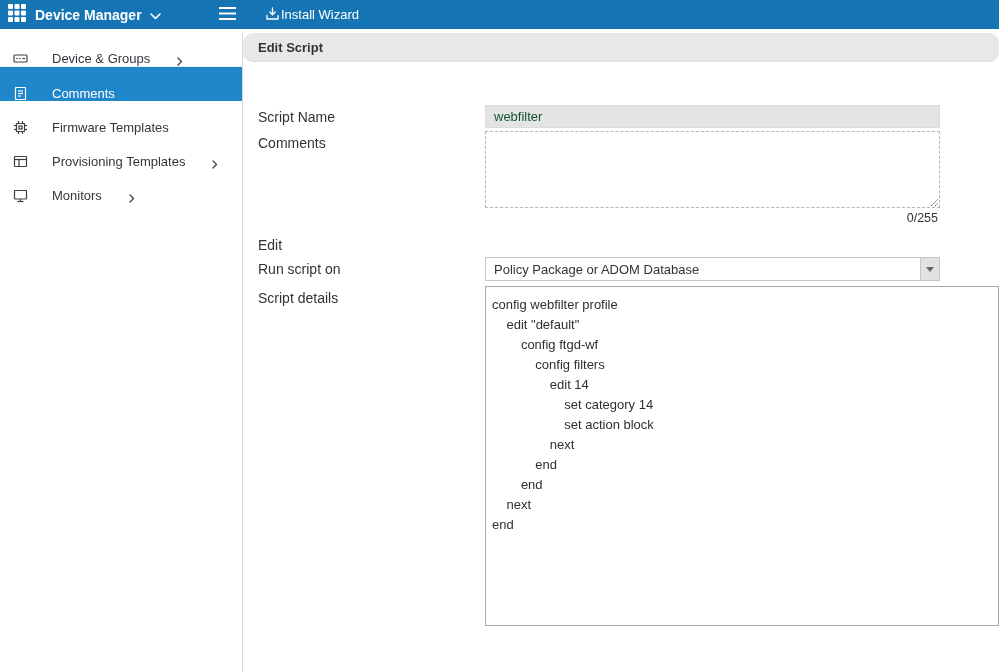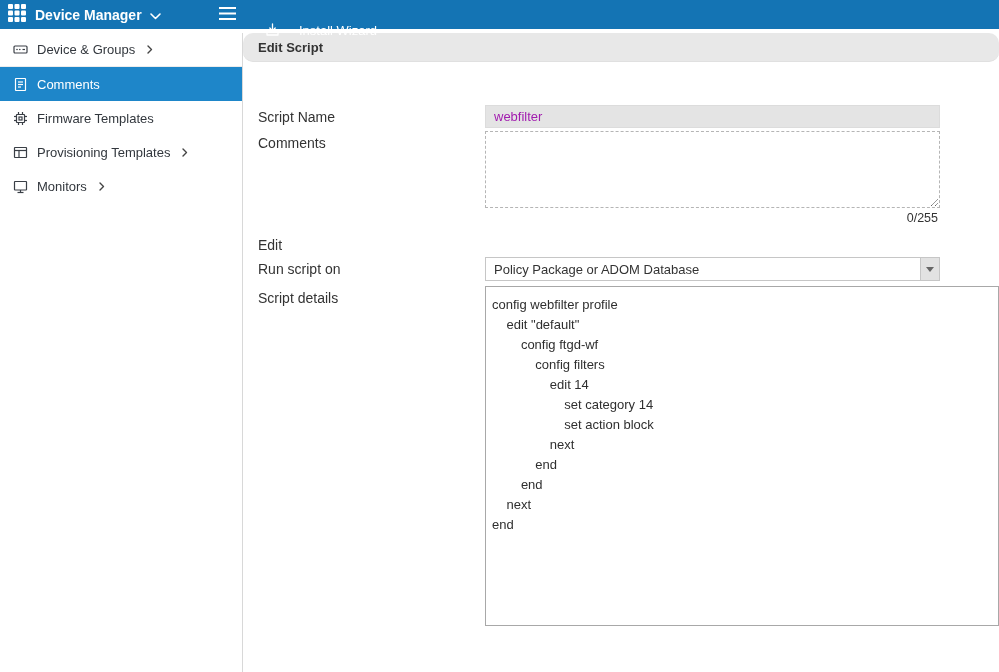--- a/index.html
+++ b/index.html
@@ -9,47 +9,47 @@
   *{box-sizing:border-box;}
   html,body{margin:0;padding:0;}
   body{background:#fff;font-family:"Liberation Sans","DejaVu Sans",sans-serif;color:#333;}
   .app{width:999px;height:672px;overflow:hidden;background:#fff;position:relative;}
 
   
   .topbar{height:29px;background:var(--topbar);color:#fff;display:flex;align-items:center;position:relative;}
   .logo{margin-left:8px;display:flex;align-items:center;cursor:pointer;}
   .product{margin-left:9px;display:flex;align-items:center;gap:8px;font-size:14px;font-weight:700;cursor:pointer;white-space:nowrap;}
   .hamburger{position:absolute;left:215px;top:0;height:29px;display:flex;align-items:center;cursor:pointer;padding:0 4px;}
-  .install{position:absolute;left:266px;top:16px;height:29px;display:flex;align-items:center;gap:20px;font-size:13px;cursor:pointer;white-space:nowrap;}
+  .install{position:absolute;left:266px;top:0;height:29px;display:flex;align-items:center;gap:2px;font-size:13px;cursor:pointer;white-space:nowrap;}
 
   .white-gap{height:4px;background:#fff;}
 
   
   .columns{display:flex;height:639px;}
   .sidebar{width:243px;background:#fff;border-right:1px solid #d8d8d8;flex-shrink:0;}
-  .side-item{height:34px;display:flex;align-items:center;padding:0 10px 0 12px;gap:9px;font-size:13px;color:#32373d;cursor:pointer;white-space:nowrap;}
+  .side-item{height:34px;display:flex;align-items:flex-end;padding:0 10px 0 12px;gap:24px;font-size:13px;color:#32373d;cursor:pointer;white-space:nowrap;}
   .side-item .icn{width:16px;display:flex;justify-content:center;align-items:center;color:#3a3f46;flex-shrink:0;}
   .side-item.first{border-bottom:1px solid #ececec;}
   .side-item.active{background:var(--active_item);color:#fff;}
   .side-item.active .icn{color:#fff;}
   .chev{display:inline-flex;margin-left:3px;align-items:center;}
 
   .content{flex:1;background:#fff;min-width:0;}
   .content-header{height:29px;line-height:29px;background:#e8e8e8;border-bottom:1px solid #e0e0e0;font-weight:700;font-size:13px;color:#333;padding-left:15px;border-radius:10px;}
 
   
   .form{padding:43px 0 0 15px;}
   .frow{display:flex;align-items:flex-start;}
   .flabel{width:227px;padding-top:4px;font-size:14px;color:#333;flex-shrink:0;}
   .row-name{margin-bottom:3px;}
   .row-comments{margin-bottom:8px;}
   .row-type{margin-bottom:4px;}
   .row-run{margin-bottom:5px;}
 
-  .txt-input{width:455px;height:23px;background:#e4e4e4;border:1px solid #dcdcdc;color:#a21caf;padding:0 8px;font-size:13px;font-family:inherit;}
+  .txt-input{width:455px;height:23px;background:#e4e4e4;border:1px solid #dcdcdc;color:#14532d;padding:0 8px;font-size:13px;font-family:inherit;}
 
   .field-col{display:flex;flex-direction:column;}
   .ta-wrap{position:relative;width:455px;}
   .comments-ta{width:455px;height:77px;border:1px dashed #b5b5b5;resize:both;padding:4px 6px;font-size:13px;font-family:inherit;color:#333;display:block;}
   .ta-wrap::after{content:"";position:absolute;right:2px;bottom:3px;width:9px;height:9px;
     background:repeating-linear-gradient(135deg,transparent 0 2px,#9a9a9a 2px 3px);
     clip-path:polygon(100% 0,100% 100%,0 100%);pointer-events:none;}
   .counter{width:455px;text-align:right;font-size:12.5px;color:#333;padding:3px 2px 0 0;}
 
   .select{width:455px;height:24px;border:1px solid #c6c6c6;background:#fff;display:flex;align-items:center;cursor:pointer;}

